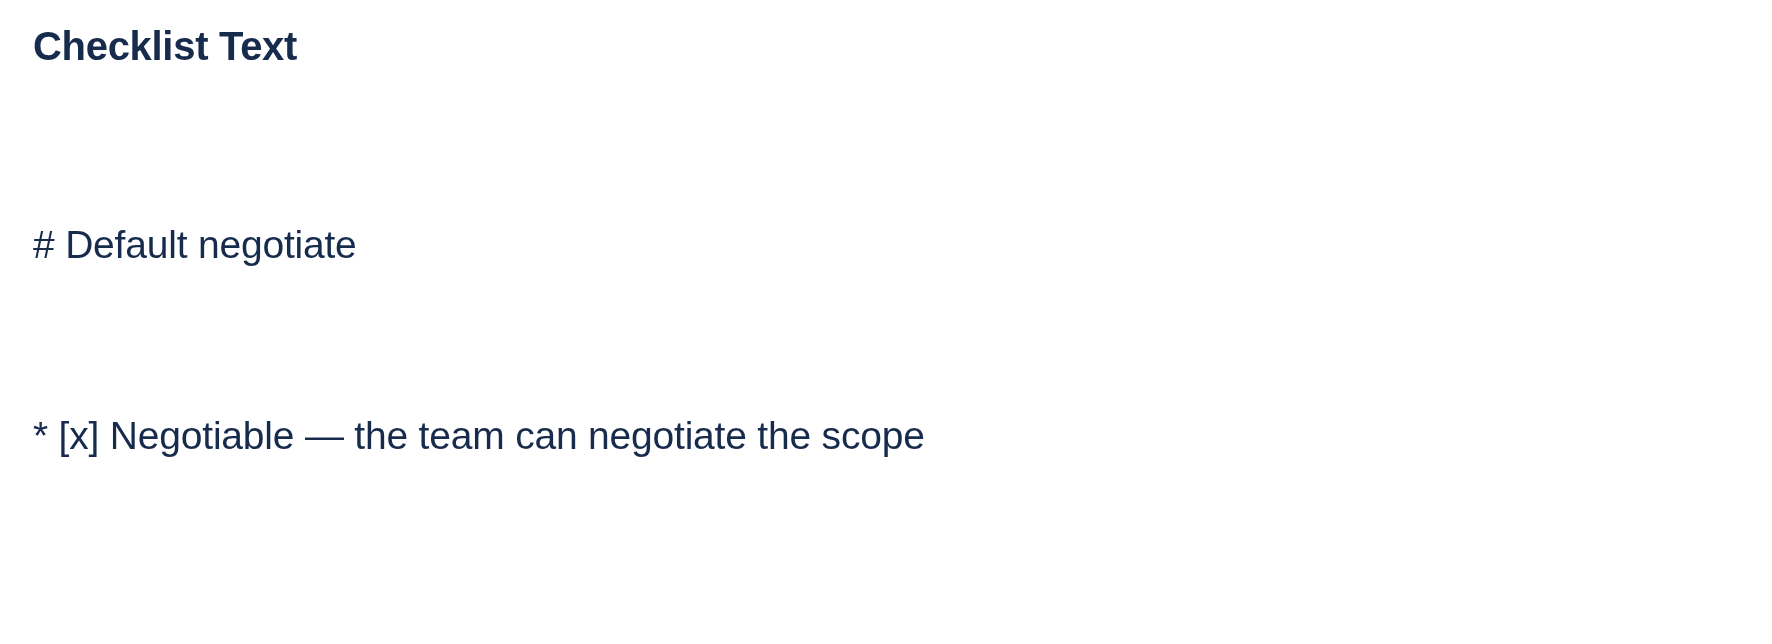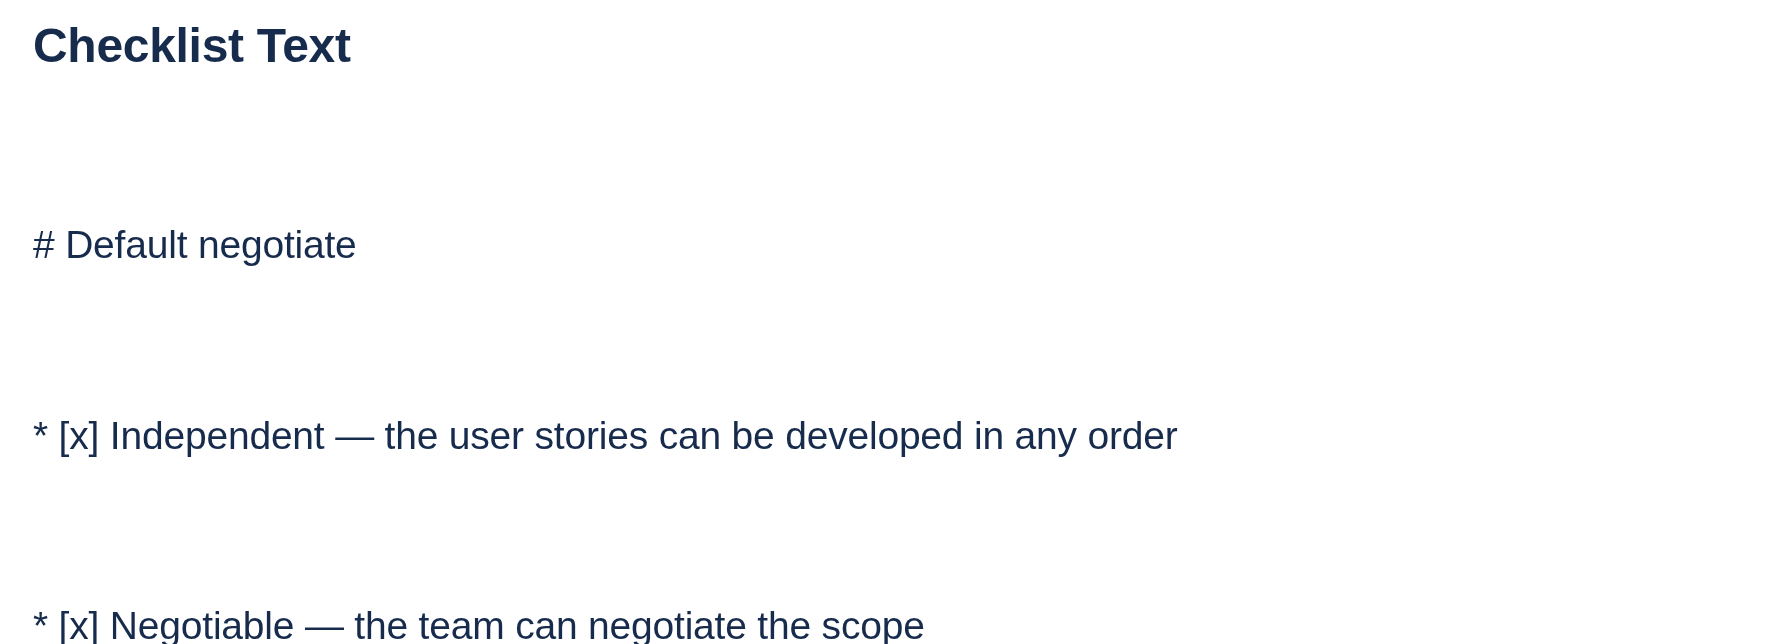--- a/index.html
+++ b/index.html
@@ -12,21 +12,21 @@
     height: 644px;
     overflow: hidden;
     font-family: "Liberation Sans", sans-serif;
     color: #172B4D;
   }
   .field {
     padding: 24px 0 0 33px;
   }
   .field-label {
     margin: 0;
-    font-size: 48px;
+    font-size: 40px;
     font-weight: 700;
     line-height: 44px;
     letter-spacing: -0.3px;
   }
   .field-value {
     margin-top: 18px;
     font-size: 39px;
     font-weight: 400;
     line-height: 63.5px;
     letter-spacing: -0.2px;
@@ -36,20 +36,19 @@
     height: 63.5px;
   }
 </style>
 </head>
 <body>
 
 <div class="field">
   <h2 class="field-label">Checklist Text</h2>
   <div class="field-value">
     <div class="checklist-line"># Default negotiate</div>
-    <div class="checklist-line">* [x] Independent — the user stories can be developed in any order</div>
     <div class="checklist-line">* [x] Negotiable — the team can negotiate the scope</div>
     
     
     
     
   </div>
 </div>
 
 </body></html>

